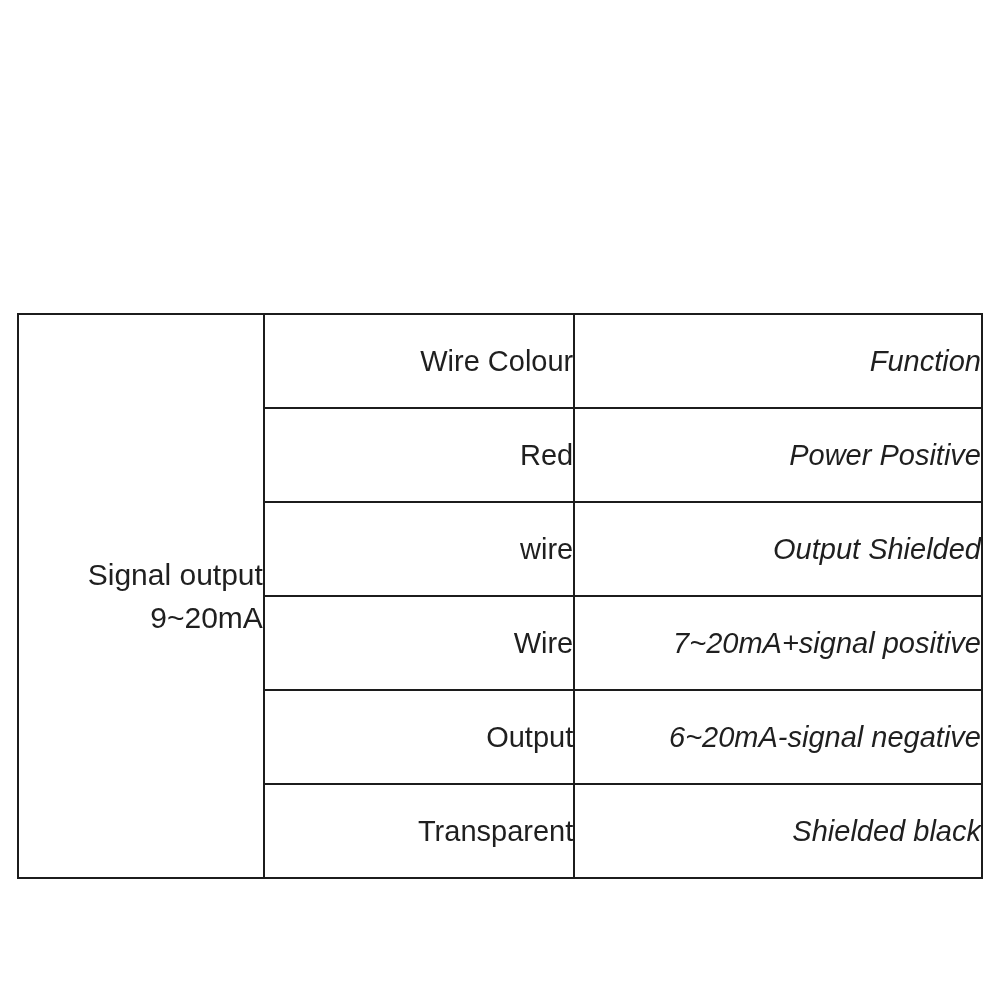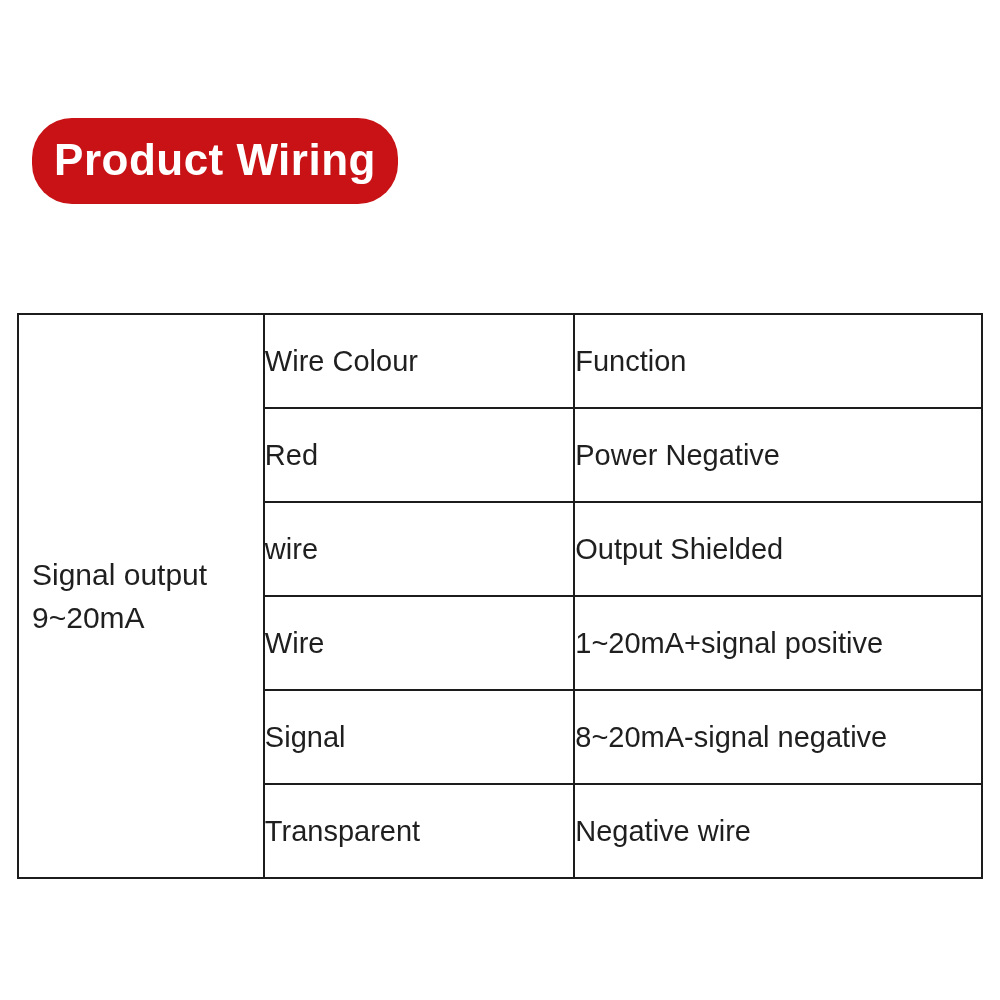--- a/index.html
+++ b/index.html
@@ -33,68 +33,65 @@
   }
   table.wiring {
     position: absolute;
     left: 17px; top: 313px;
     width: 966px; height: 565px;
     border-collapse: collapse;
     table-layout: fixed;
   }
   table.wiring td {
     border: 2px solid #1c1c1c;
-    text-align: left;
+    text-align: right;
     vertical-align: middle;
     font-size: 29px;
     color: #1f1f1f;
     background: #ffffff;
     margin-top: 40px;
   }
   td.col-signal { width: 240px; padding-left: 13px; }
   td.col-wire   { width: 303px; }
-  td.col-func   { width: 398px; }
+  td.col-func   { width: 398px; font-style: italic; }
   tr.t-row { height: 94px; }
   .signal-line { display: block; line-height: 1.45; font-size: 30px; }
 </style>
 </head>
 <body>
 
 <div class="canvas">
 
-  <div class="badge">
-    <span class="badge-label">Product Wiring</span>
-  </div>
 
   <table class="wiring">
     <tbody>
       <tr class="t-row">
         <td class="col-signal" rowspan="6">
           <span class="signal-line">Signal output</span>
           <span class="signal-line">9~20mA</span>
         </td>
         <td class="col-wire">Wire Colour</td>
         <td class="col-func">Function</td>
       </tr>
       <tr class="t-row">
         <td class="col-wire">Red</td>
-        <td class="col-func">Power Negative</td>
+        <td class="col-func">Power Positive</td>
       </tr>
       <tr class="t-row">
         <td class="col-wire">wire</td>
         <td class="col-func">Output Shielded</td>
       </tr>
       <tr class="t-row">
         <td class="col-wire">Wire</td>
-        <td class="col-func">1~20mA+signal positive</td>
+        <td class="col-func">7~20mA+signal positive</td>
       </tr>
       <tr class="t-row">
-        <td class="col-wire">Signal</td>
-        <td class="col-func">8~20mA-signal negative</td>
+        <td class="col-wire">Output</td>
+        <td class="col-func">6~20mA-signal negative</td>
       </tr>
       <tr class="t-row">
         <td class="col-wire">Transparent</td>
-        <td class="col-func">Negative wire</td>
+        <td class="col-func">Shielded black</td>
       </tr>
     </tbody>
   </table>
 
 </div>
 
 </body></html>

